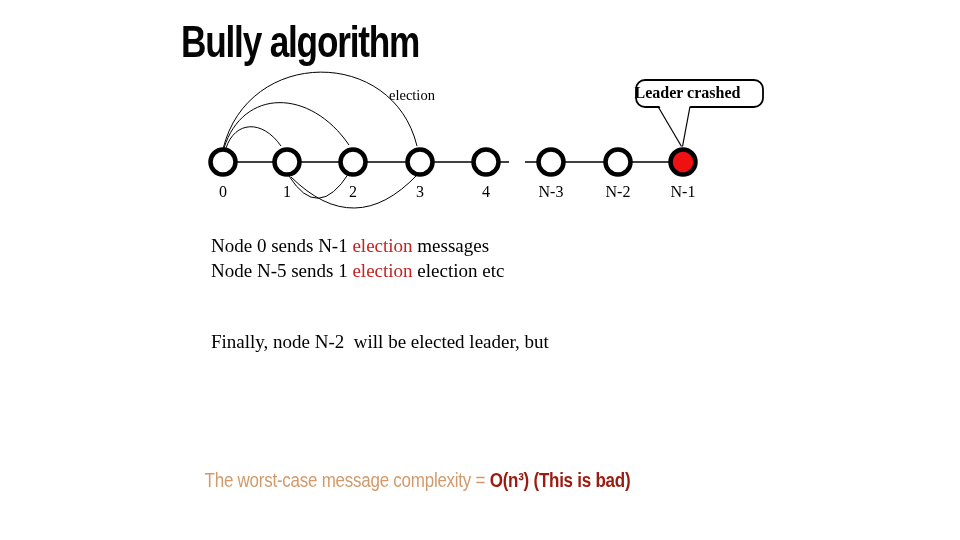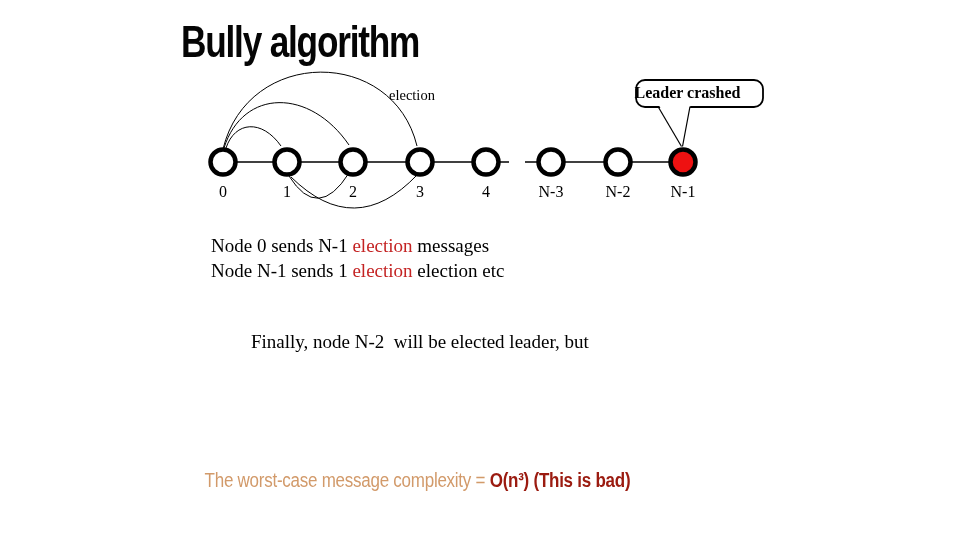--- a/index.html
+++ b/index.html
@@ -18,21 +18,21 @@
     position:absolute;left:389px;top:87px;font-size:14.5px;color:#000;white-space:nowrap;
   }
   .callout-text{
     position:absolute;left:624px;top:80px;width:127px;height:26px;
     display:flex;align-items:center;justify-content:center;
     font-size:16px;font-weight:bold;color:#000;white-space:nowrap;
   }
   .para{position:absolute;font-size:19px;line-height:24.7px;}
   .para .line{white-space:pre;}
   #message-lines{left:211px;top:234px;}
-  #explanation-lines{left:211px;top:330px;margin-left:40px;}
+  #explanation-lines{left:211px;top:330px;}
   .complexity-line{
     position:absolute;left:187px;top:446px;
     font-family:"Liberation Sans","DejaVu Sans",sans-serif;
     font-size:20px;letter-spacing:-0.3px;white-space:pre;
     transform:scaleX(0.85);transform-origin:left top;
   }
   .complexity-result{font-weight:bold;}
 </style>
 </head>
 <body>
@@ -77,21 +77,21 @@
         <text x="683" y="197" text-anchor="middle" font-size="16" font-family="&quot;Liberation Serif&quot;,&quot;DejaVu Serif&quot;,serif" fill="#000">N-1</text>
       </g>
   </svg>
 
   <div class="election-label">election</div>
 
   <div class="callout-text">Leader crashed</div>
 
   <div class="para" id="message-lines">
       <div class="line"><span>Node 0 sends N-1 </span><span style="color: rgb(196, 35, 35);">election</span><span> messages</span></div>
-      <div class="line"><span>Node N-1 sends 1 </span><span style="color: rgb(196, 35, 35);">election</span><span> election etc</span></div>
+      <div class="line"><span>Node N-5 sends 1 </span><span style="color: rgb(196, 35, 35);">election</span><span> election etc</span></div>
     </div>
 
   <div class="para" id="explanation-lines">
       <div class="line"><span>Finally, node N-2  will be elected leader, but</span></div>
     </div>
 
   <div class="complexity-line">
     <span class="complexity-prefix" style="color: rgb(210, 154, 106);">The worst-case message complexity = </span><span class="complexity-result" style="color: rgb(155, 27, 16);">O(n³) (This is bad)</span>
   </div>
 

